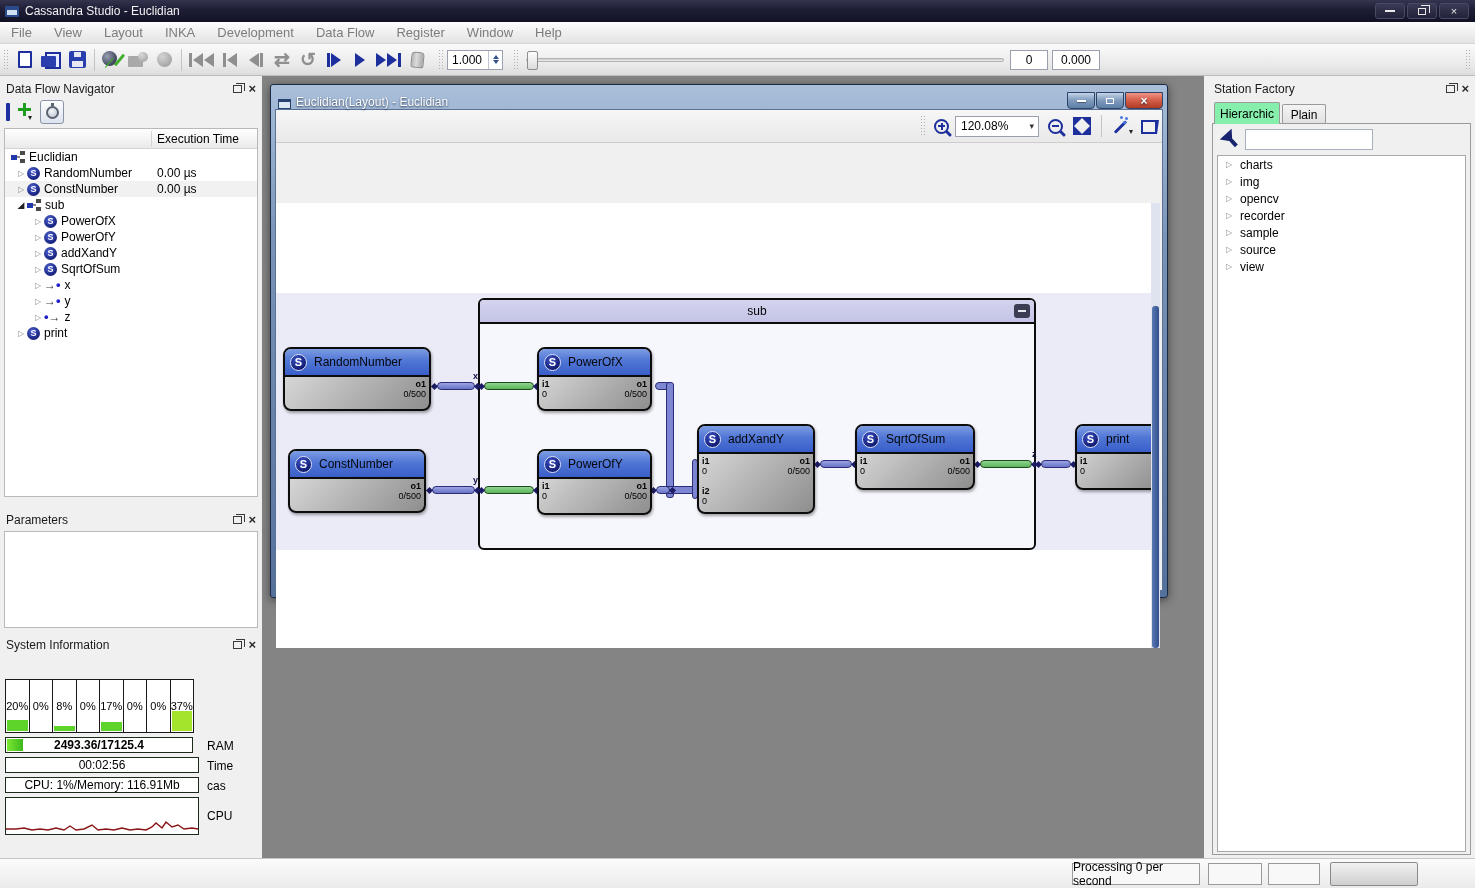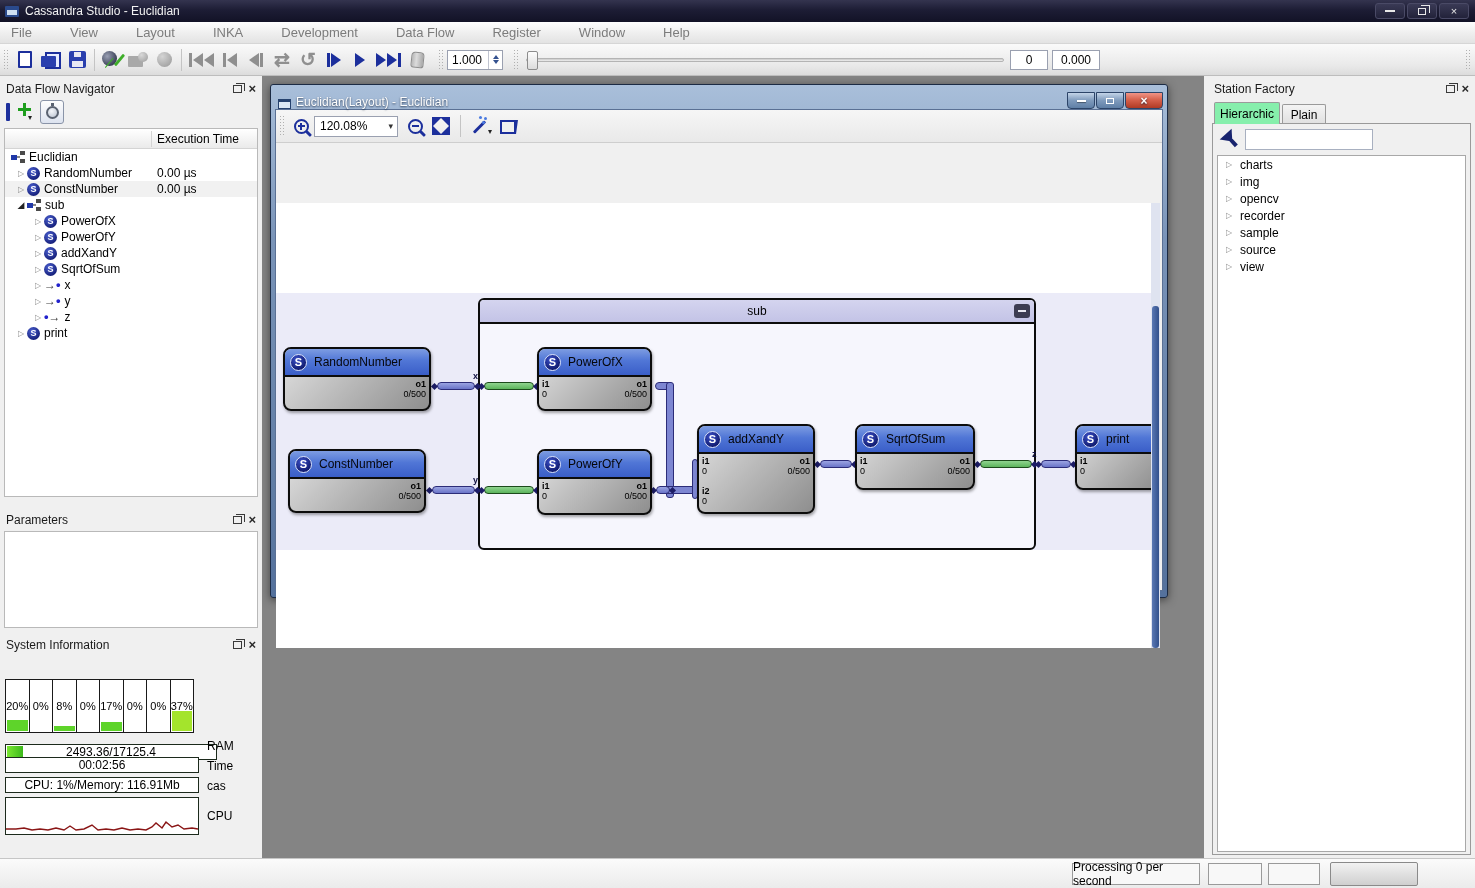--- a/index.html
+++ b/index.html
@@ -23,21 +23,20 @@
   .win-btn .sq { width:8px; height:7px; border:1px solid #e8e8e8; position:relative; }
   .win-btn .sq:before { content:""; position:absolute; left:2px; top:-4px; width:8px; height:7px; border:1px solid #e8e8e8; border-bottom:none; border-left:none; }
   #titlebar-btns { margin-left:auto; margin-right:6px; display:flex; }
 
   
   #menubar {
     position:absolute; left:0; top:22px; width:1475px; height:22px;
     background:linear-gradient(180deg,#fdfdfd,#ededed 60%,#e3e3e3);
     display:flex; align-items:center; color:#7c7c7c; font-size:13px;
     border-bottom:1px solid #d6d6d6;
-    gap:16px;
   }
   .menu-item { padding:0 11px; height:100%; display:flex; align-items:center; }
 
   
   #toolbar {
     position:absolute; left:0; top:44px; width:1475px; height:32px;
     background:linear-gradient(180deg,#fafafa,#e9e9e9 70%,#dcdcdc);
     border-bottom:1px solid #bdbdbd;
     display:flex; align-items:center;
   }
@@ -157,21 +156,21 @@
     box-shadow:0 2px 8px rgba(0,0,0,.5); padding:0 4px 4px 4px;
   }
   #child-titlebar { height:24px; display:flex; align-items:flex-end; color:#fdfdfd; font-size:12px; text-shadow:0 1px 2px rgba(10,25,50,.8); }
   .child-icon { width:13px; height:10px; margin:0 5px 0 3px; background:#dce8f4; border:1px solid #26426e; border-top:3px solid #26426e; }
   .cwin-btn { width:28px; height:17px; margin-left:1px; border:1px solid #2c4468; border-radius:0 0 4px 4px;
     background:linear-gradient(180deg,#c3d4e8,#7e9abc 50%,#5f7fa6); display:flex; align-items:center; justify-content:center; }
   .cwin-btn .bar { width:9px; height:2px; background:#fff; box-shadow:0 1px 1px rgba(0,0,0,.4); }
   .cwin-btn .sq { width:8px; height:6px; border:1px solid #fff; }
   .cwin-btn.close { width:38px; background:linear-gradient(180deg,#f09486,#d6614c 45%,#b03a24); color:#fff; font-weight:bold; font-size:12px; }
   #child-body { background:#f0f0f0; height:482px; border:1px solid #5a7094; }
-  #child-toolbar { height:33px; display:flex; align-items:center; border-bottom:1px solid #cécece; border-bottom:1px solid #cecece; background:linear-gradient(180deg,#f6f6f6,#e9e9e9); }
+  #child-toolbar { height:33px; display:flex; align-items:center; border-bottom:1px solid #cécece; border-bottom:1px solid #cecece; background:linear-gradient(180deg,#f6f6f6,#e9e9e9);justify-content:flex-end; }
   .mag { position:relative; width:15px; height:15px; border:2px solid #1c2f9c; border-radius:50%; }
   .mag:after { content:""; position:absolute; width:3px; height:7px; background:#1c2f9c; right:-3px; bottom:-5px; transform:rotate(-45deg); border-radius:1px; }
   .mag .h { position:absolute; left:2px; top:4.5px; width:7px; height:2px; background:#1c2f9c; }
   .mag .v { position:absolute; left:4.5px; top:2px; width:2px; height:7px; background:#1c2f9c; }
   .combo { width:84px; height:21px; background:#fff; border:1px solid #9aa0b0; display:flex; align-items:center; padding-left:5px; font-size:12px; }
   .combo .dd { margin-left:auto; padding-right:4px; font-size:9px; color:#333; }
   .ic-fit { position:relative; width:18px; height:18px; }
   .ic-fit span { position:absolute; width:0; height:0; border:5px solid transparent; }
   .ic-fit .tl { left:0; top:0; border-top-color:#1c2f9c; border-left-color:#1c2f9c; }
   .ic-fit .tr { right:0; top:0; border-top-color:#1c2f9c; border-right-color:#1c2f9c; }
@@ -471,21 +470,21 @@
           <span class="pct">0%</span>
         </span>
       <span class="core">
           <span class="pct">0%</span>
         </span>
       <span class="core">
           <span class="pct">37%</span>
           <span class="fill" style="height:20px; background:#a4e42c;"></span>
         </span>
     </div>
-    <div class="sys-box" style="left:3px; top:108px; width:212px; height:16px;">
+    <div class="sys-box" style="left:3px; top:101px; width:188px; height:16px;font-weight:bold;">
       <span class="ram-fill"></span>
       <span>2493.36/17125.4</span>
     </div>
     <span class="sys-label" style="left:205px; top:103px;">RAM</span>
     <div class="sys-box" style="left:3px; top:121px; width:194px; height:16px;">
       <span>00:02:56</span>
     </div>
     <span class="sys-label" style="left:205px; top:123px;">Time</span>
     <div class="sys-box" style="left:3px; top:141px; width:194px; height:16px;">
       <span>CPU: 1%/Memory: 116.91Mb</span>

